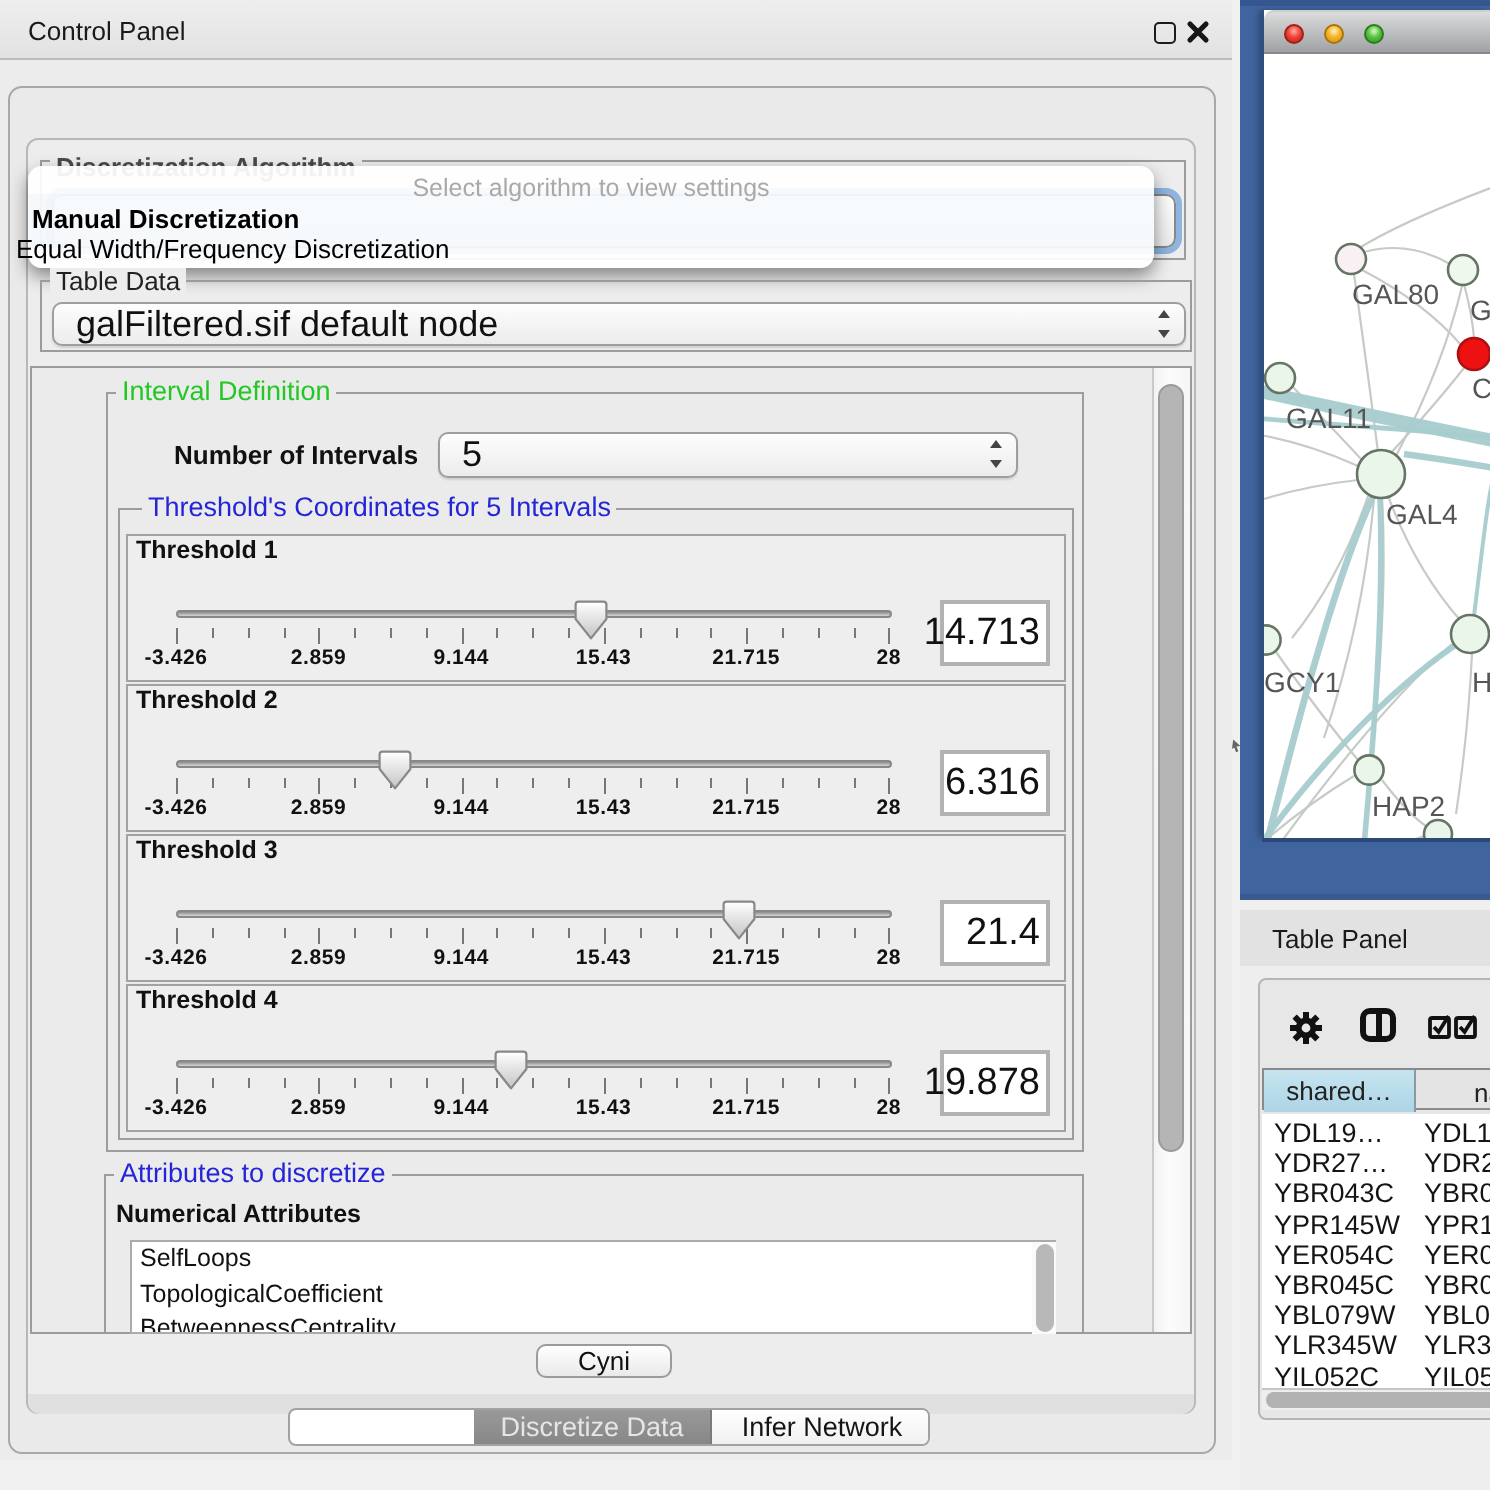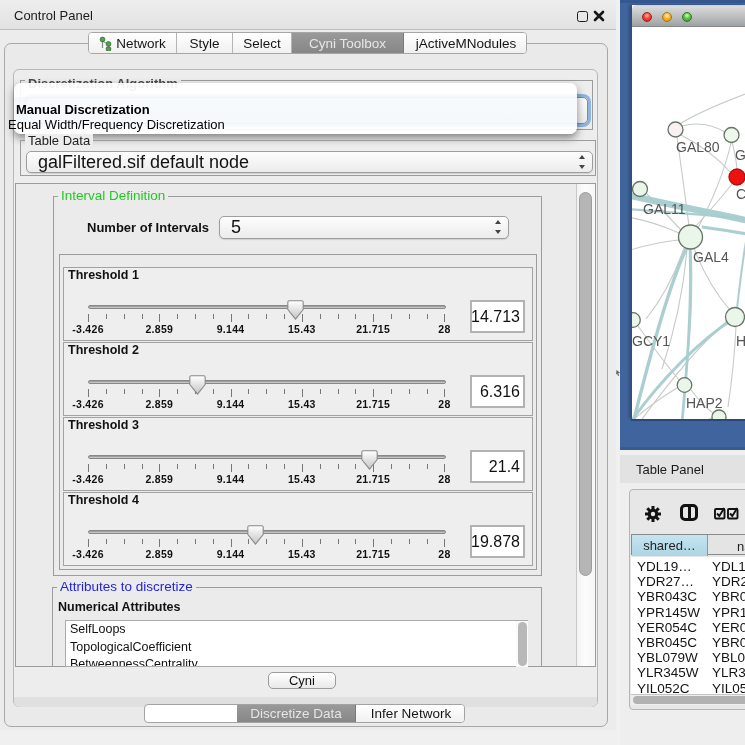--- a/index.html
+++ b/index.html
@@ -13,68 +13,54 @@
   background:linear-gradient(#fdfdfd,#ececec);box-shadow:0 1px 1px rgba(0,0,0,0.12);}
 .combo .ct{position:absolute;left:11px;top:0;bottom:0;display:flex;align-items:center;font-size:18px;color:#111;}
 .updn{position:absolute;width:9px;}
 .updn:before{content:"";position:absolute;left:1px;top:0;border-left:3.5px solid transparent;border-right:3.5px solid transparent;border-bottom:4.5px solid #444;}
 .updn:after{content:"";position:absolute;left:1px;bottom:0;border-left:3.5px solid transparent;border-right:3.5px solid transparent;border-top:4.5px solid #444;}
 .tpanel{position:absolute;left:63px;width:470px;height:74px;border:1px solid #a2a2a2;background:#eeeeee;}
 .tlab{position:absolute;left:4px;top:0px;font-size:12.5px;font-weight:bold;color:#111;}
 .track{position:absolute;left:24px;top:37px;width:358px;height:4px;border-radius:2.5px;
   background:linear-gradient(#8d8d8d,#d6d6d6);border:0.5px solid #888;}
 .vfield{position:absolute;left:406px;top:32px;width:55px;height:33px;background:#fff;border:2px solid #b2b2b2;
-  display:flex;align-items:center;justify-content:flex-end;padding-right:3px;font-size:16px;color:#111;}
+  display:flex;align-items:center;justify-content:flex-end;padding-right:3px;font-size:19px;color:#111;}
 .tick{position:absolute;width:1px;background:#777;}
 .tlbl{position:absolute;top:55px;font-size:10.5px;font-weight:bold;color:#111;transform:translateX(-50%);letter-spacing:0.3px;}
 .seg{position:absolute;display:flex;align-items:center;justify-content:center;font-size:13.5px;font-weight:normal;color:#151515;
   background:linear-gradient(#ffffff,#f0f0f0);border-right:1px solid #b4b4b4;}
 .seg.sel{background:linear-gradient(#999999,#878787);color:#e6e6e6;border-right:1px solid #7a7a7a;font-weight:normal;}
 .row{position:absolute;left:0;width:745px;font-size:13.5px;color:#141414;}
 </style>
 </head>
 <body>
 <div id="root">
 
 <div class="abs" style="left:0;top:0;width:616px;height:730px;background:#ececec;"></div>
 
 <div class="abs" style="left:0;top:0;width:616px;height:30px;background:linear-gradient(#eeeeee,#e2e2e2);border-bottom:1px solid #bdbdbd;"></div>
 <div class="abs" style="left:14px;top:8px;font-size:13px;color:#1a1a1a;">Control Panel</div>
 <div class="abs" style="left:576.5px;top:10.5px;width:11px;height:11px;border:1.8px solid #1c1c1c;border-radius:2.5px;"></div>
 <svg class="abs" style="left:593px;top:10px;" width="12" height="12" viewBox="0 0 12 12">
       <path d="M 2,2 L 10,10 M 10,2 L 2,10" stroke="#161616" stroke-width="2.6" stroke-linecap="round"></path>
     </svg>
 
-<div class="abs" style="left:88px;top:32px;width:439px;height:22px;border:1px solid #a6a6a6;border-radius:4px;background:#fff;overflow:hidden;z-index:3;">
-  <div class="seg" style="left:0;top:0;width:88px;height:20px;">
-    <svg width="13" height="15" style="margin-right:4px;">
-          <line x1="3.5" y1="3.5" x2="3.5" y2="12" stroke="#8a8a8a" stroke-width="1.2"></line>
-          <line x1="3.5" y1="5" x2="9" y2="8.5" stroke="#8a8a8a" stroke-width="1"></line>
-          <circle cx="3.5" cy="3.5" r="2.4" fill="#52a052" stroke="#2c662c" stroke-width="0.7"></circle>
-          <circle cx="9.5" cy="8" r="2.4" fill="#52a052" stroke="#2c662c" stroke-width="0.7"></circle>
-          <circle cx="9.5" cy="13" r="2.4" fill="#52a052" stroke="#2c662c" stroke-width="0.7"></circle>
-        </svg>
-    Network</div>
-  <div class="seg" style="left:88px;top:0;width:56px;height:20px;">Style</div>
-  <div class="seg" style="left:144px;top:0;width:59px;height:20px;">Select</div>
-  <div class="seg sel" style="left:203px;top:0;width:112px;height:20px;">Cyni Toolbox</div>
-  <div class="seg" style="left:315px;top:0;width:124px;height:20px;border-right:none;">jActiveMNodules</div>
-</div>
 
 <div class="abs" style="left:4px;top:43px;width:604px;height:684px;border:1px solid #a8a8a8;border-radius:7px;background:#eaeaea;"></div>
 
 <div class="abs" style="left:13px;top:69px;width:585px;height:638px;border:1px solid #b8b8b8;border-radius:6px;background:#ededed;"></div>
 
 <div class="gb" style="left:20px;top:80px;width:573px;height:50px;"></div>
 <div class="gbl" style="left:25px;top:77px;font-weight:bold;font-size:13px;color:#4a4a4a;">Discretization Algorithm</div>
 
 <div class="combo" style="left:26px;top:97px;width:562px;height:27px;box-shadow:0 0 0 3px rgba(118,165,220,0.8);border-color:#888;"></div>
 
 <div class="abs" style="left:14px;top:82.5px;width:563px;height:51.5px;background:rgba(255,255,255,0.93);border-radius:7px;box-shadow:0 4px 9px rgba(0,0,0,0.45);"></div>
 <div class="abs" style="left:14px;top:97px;width:563px;height:27px;background:rgba(230,240,248,0.3);"></div>
+<div class="abs" style="left:14px;top:86.5px;width:563px;text-align:center;font-size:12.5px;color:#a9a9a9;">Select algorithm to view settings</div>
 <div class="abs" style="left:16px;top:101.5px;font-size:13px;font-weight:bold;color:#000;">Manual Discretization</div>
 <div class="abs" style="left:8px;top:117px;font-size:13px;color:#000;">Equal Width/Frequency Discretization</div>
 
 <div class="gb" style="left:20px;top:140px;width:576px;height:36px;"></div>
 <div class="gbl" style="left:25px;top:134px;font-size:13px;color:#222;">Table Data</div>
 <div class="combo" style="left:26px;top:151px;width:567px;height:22px;">
   <div class="ct">galFiltered.sif default node</div>
     </div>
 <div class="updn" style="left:578px;top:155px;height:14px;"></div>
 
@@ -86,20 +72,21 @@
 <div class="gb" style="left:53px;top:196px;width:489px;height:380px;"></div>
 <div class="gbl" style="left:58px;top:189px;color:#24c824;background:#ebebeb;">Interval Definition</div>
 
 <div class="abs" style="left:87px;top:220px;font-size:13px;font-weight:bold;color:#111;">Number of Intervals</div>
 <div class="combo" style="left:219px;top:216px;width:290px;height:23px;">
   <div class="ct">5</div>
     </div>
 <div class="updn" style="left:494px;top:220px;height:14px;"></div>
 
 <div class="gb" style="left:59px;top:254px;width:478px;height:316px;"></div>
+<div class="gbl" style="left:71px;top:247px;color:#2424d8;background:#ebebeb;">Threshold's Coordinates for 5 Intervals</div>
 
 <div id="thresholds">
       <div class="tpanel" style="top:267px;padding-left:43px;">
         <div class="tlab">Threshold 1</div>
         <div class="track"></div>
         <div class="tick" style="left:24.0px;top:46px;height:8px;"></div>
         <div class="tick" style="left:41.8px;top:46px;height:5px;"></div>
         <div class="tick" style="left:59.6px;top:46px;height:5px;"></div>
         <div class="tick" style="left:77.5px;top:46px;height:5px;"></div>
         <div class="tick" style="left:95.3px;top:46px;height:8px;"></div>

